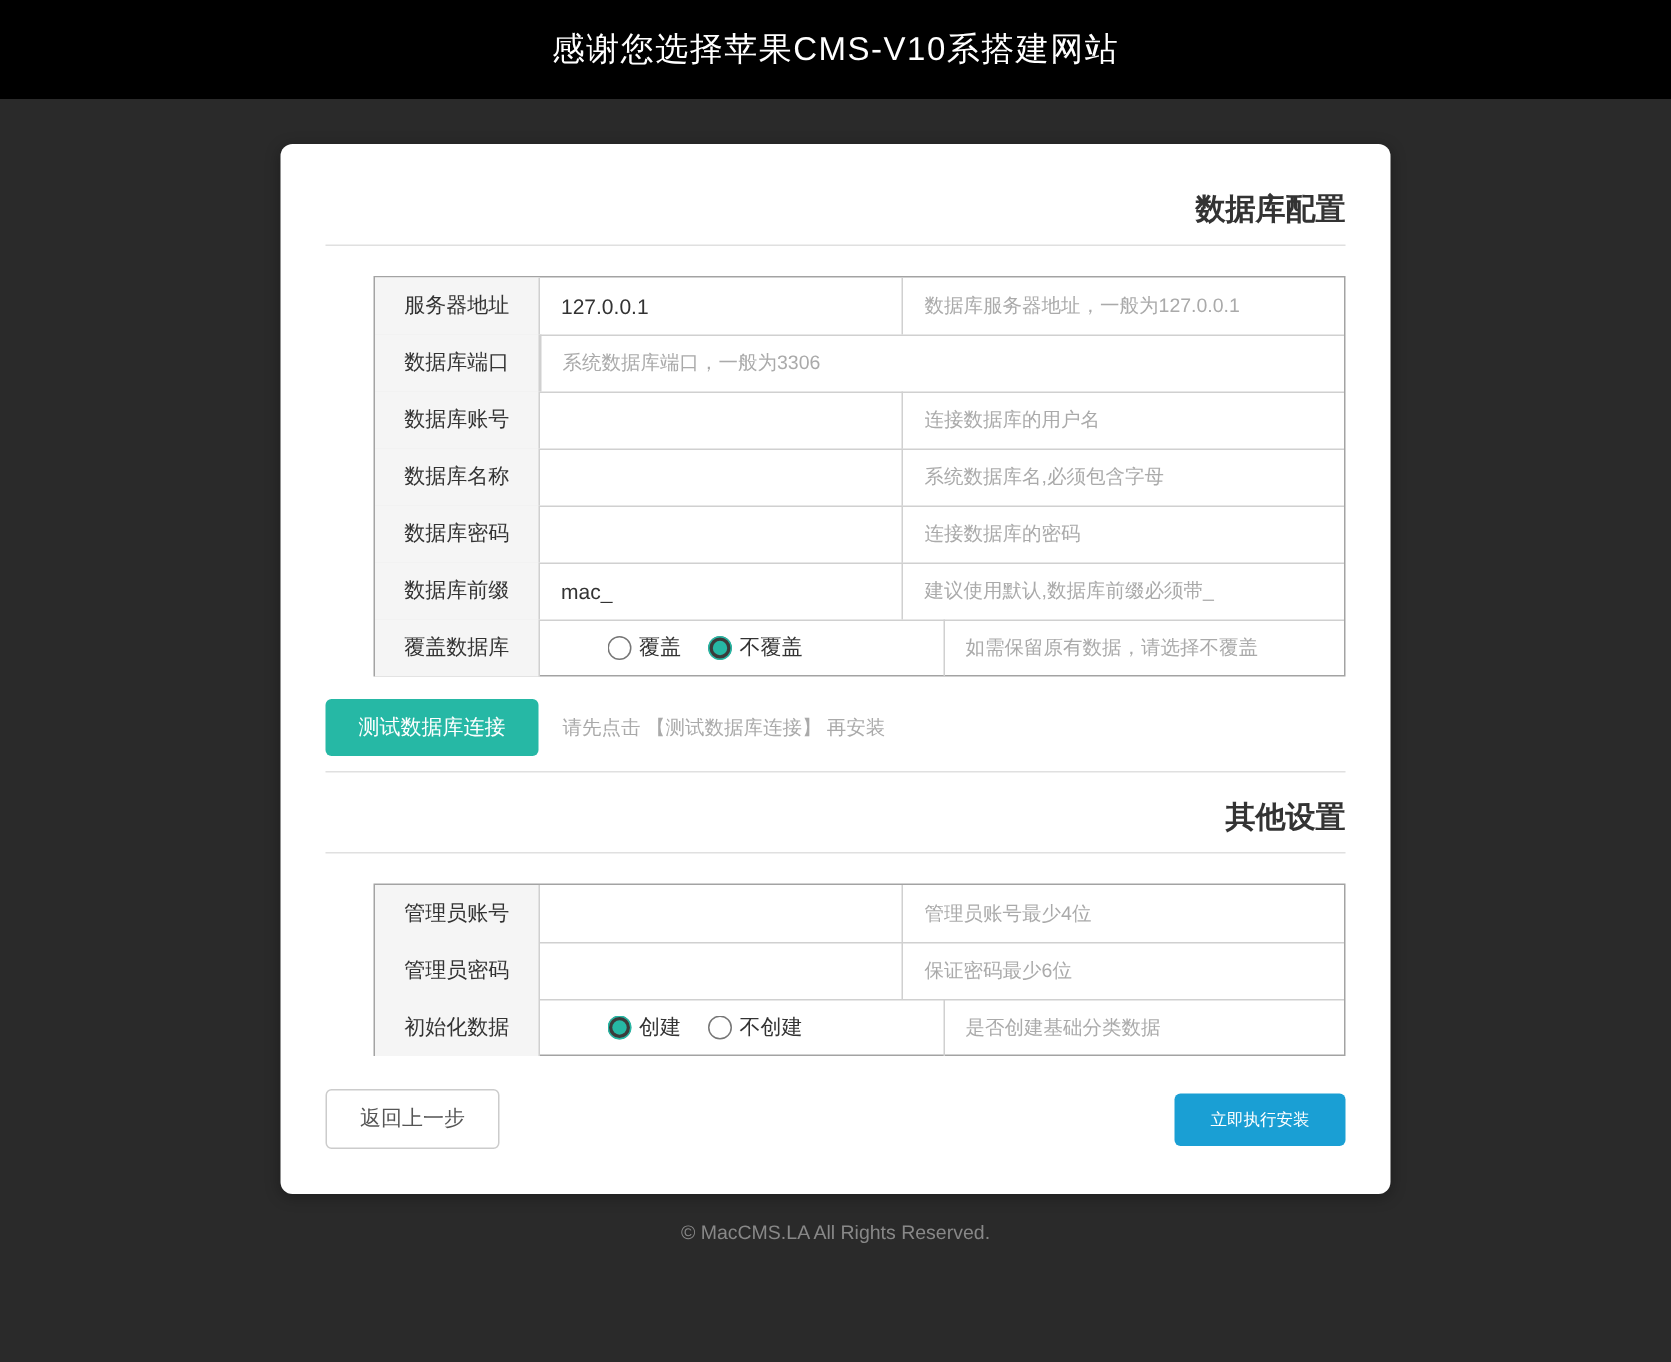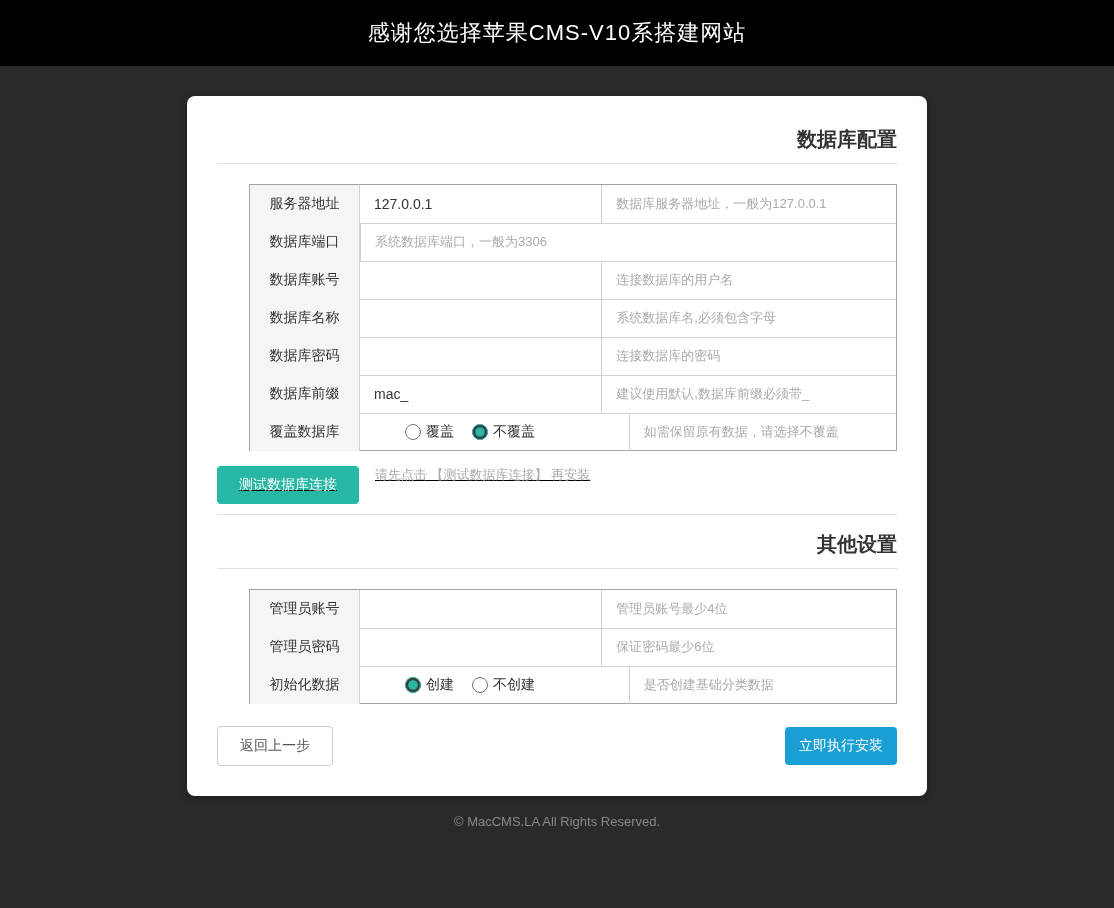--- a/index.html
+++ b/index.html
@@ -118,24 +118,23 @@
       cursor: pointer;
     }
     .radio-option input[type="radio"] {
       accent-color: #26b8a5;
       width: 16px;
       height: 16px;
       cursor: pointer;
     }
     .test-btn-row {
       display: flex;
-      align-items: flex-start;
+      align-items: center;
       margin: 14px 0 10px 0;
       gap: 16px;
-      text-decoration: underline;
     }
     .btn-test {
       background: #26b8a5;
       color: #fff;
       border: none;
       padding: 10px 22px;
       font-size: 14px;
       border-radius: 4px;
       cursor: pointer;
       white-space: nowrap;
@@ -156,22 +155,22 @@
       color: #555;
       padding: 10px 22px;
       font-size: 14px;
       border-radius: 4px;
       cursor: pointer;
     }
     .btn-install {
       background: #1a9fd4;
       color: #fff;
       border: none;
-      padding: 10px 14px;
-      font-size: 14px;
+      padding: 10px 24px;
+      font-size: 11px;
       border-radius: 4px;
       cursor: pointer;
     }
     .page-footer {
       text-align: center;
       color: #888;
       font-size: 13px;
       padding: 18px 0 10px 0;
     }
     .separator-line {

